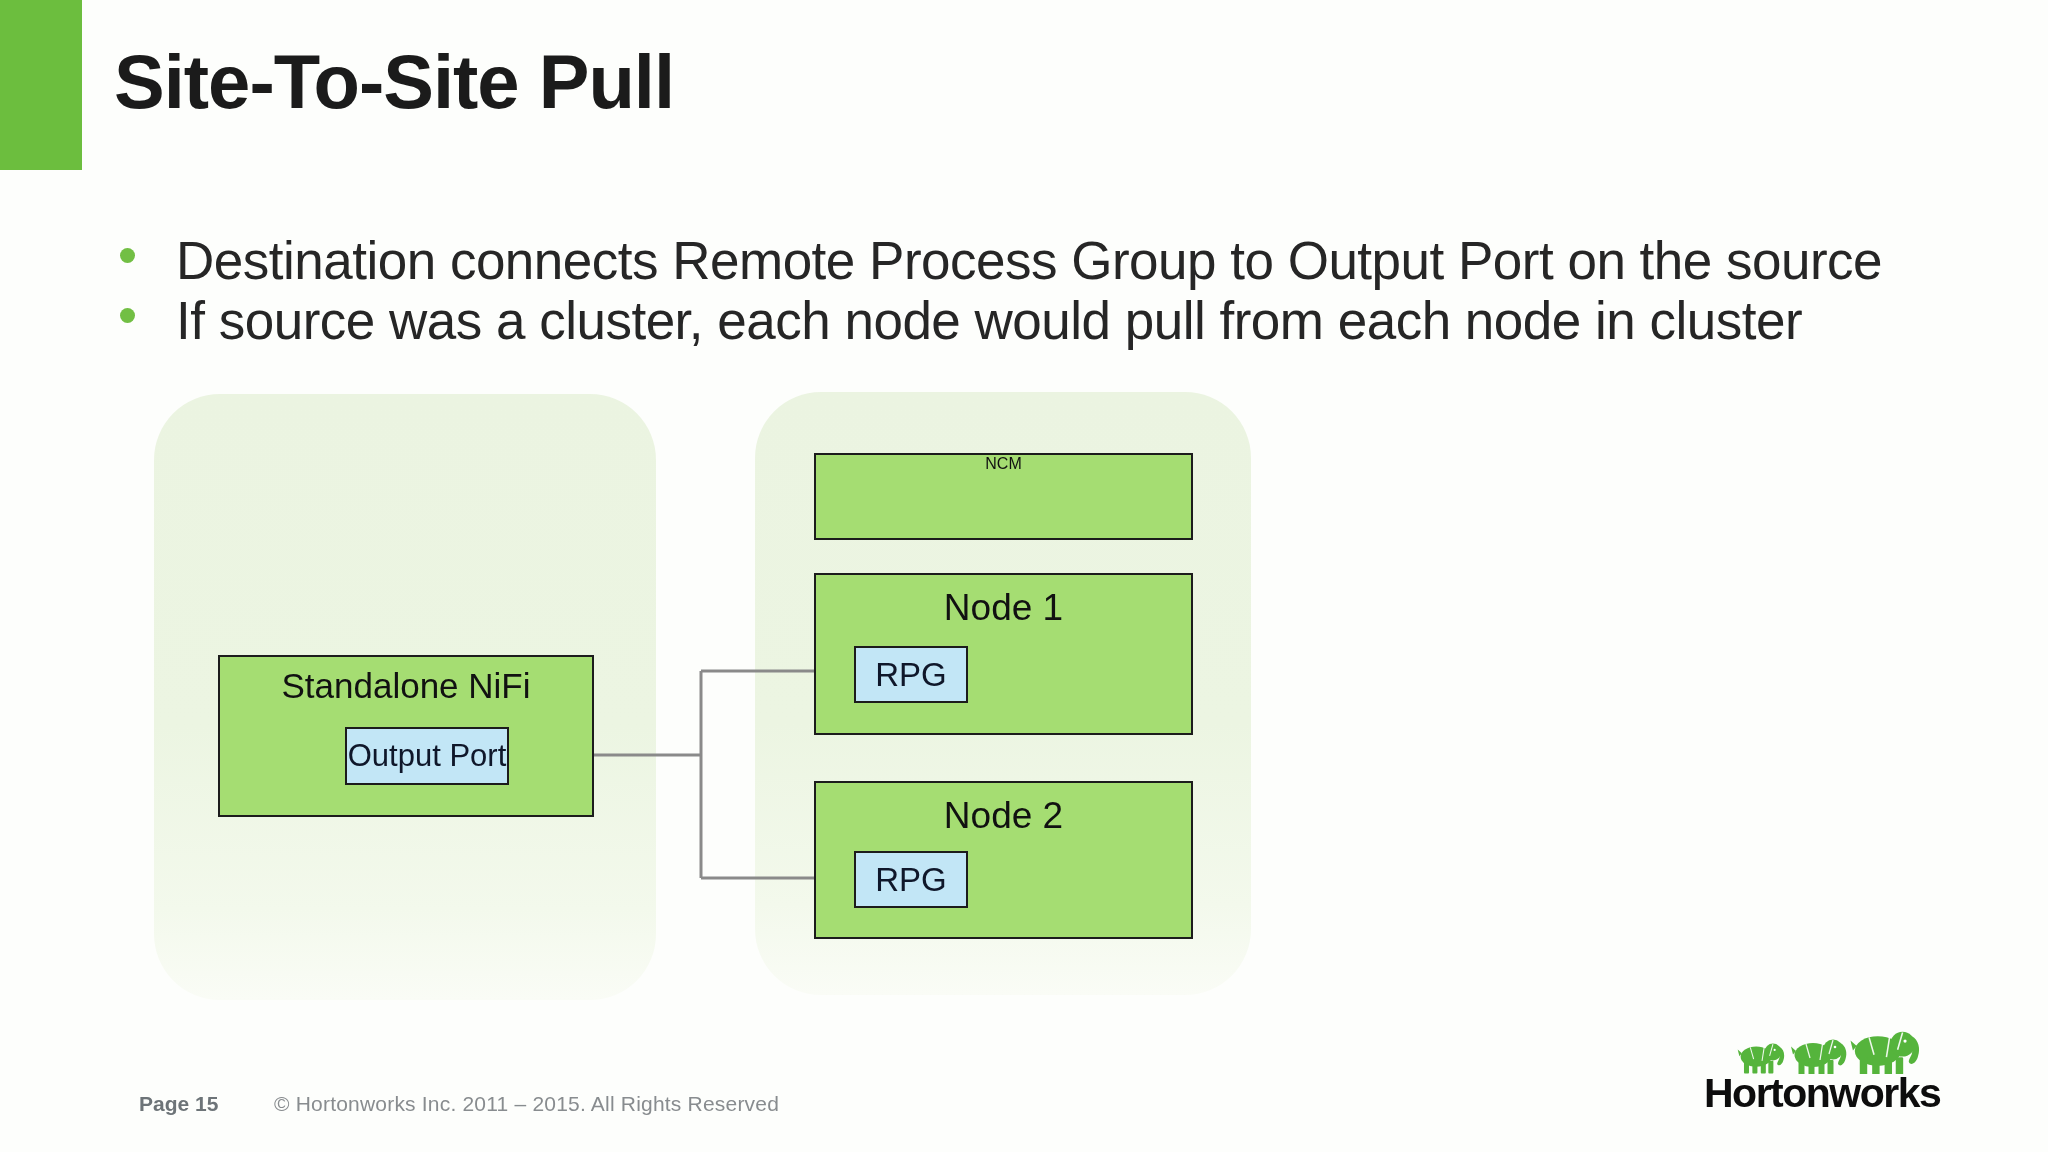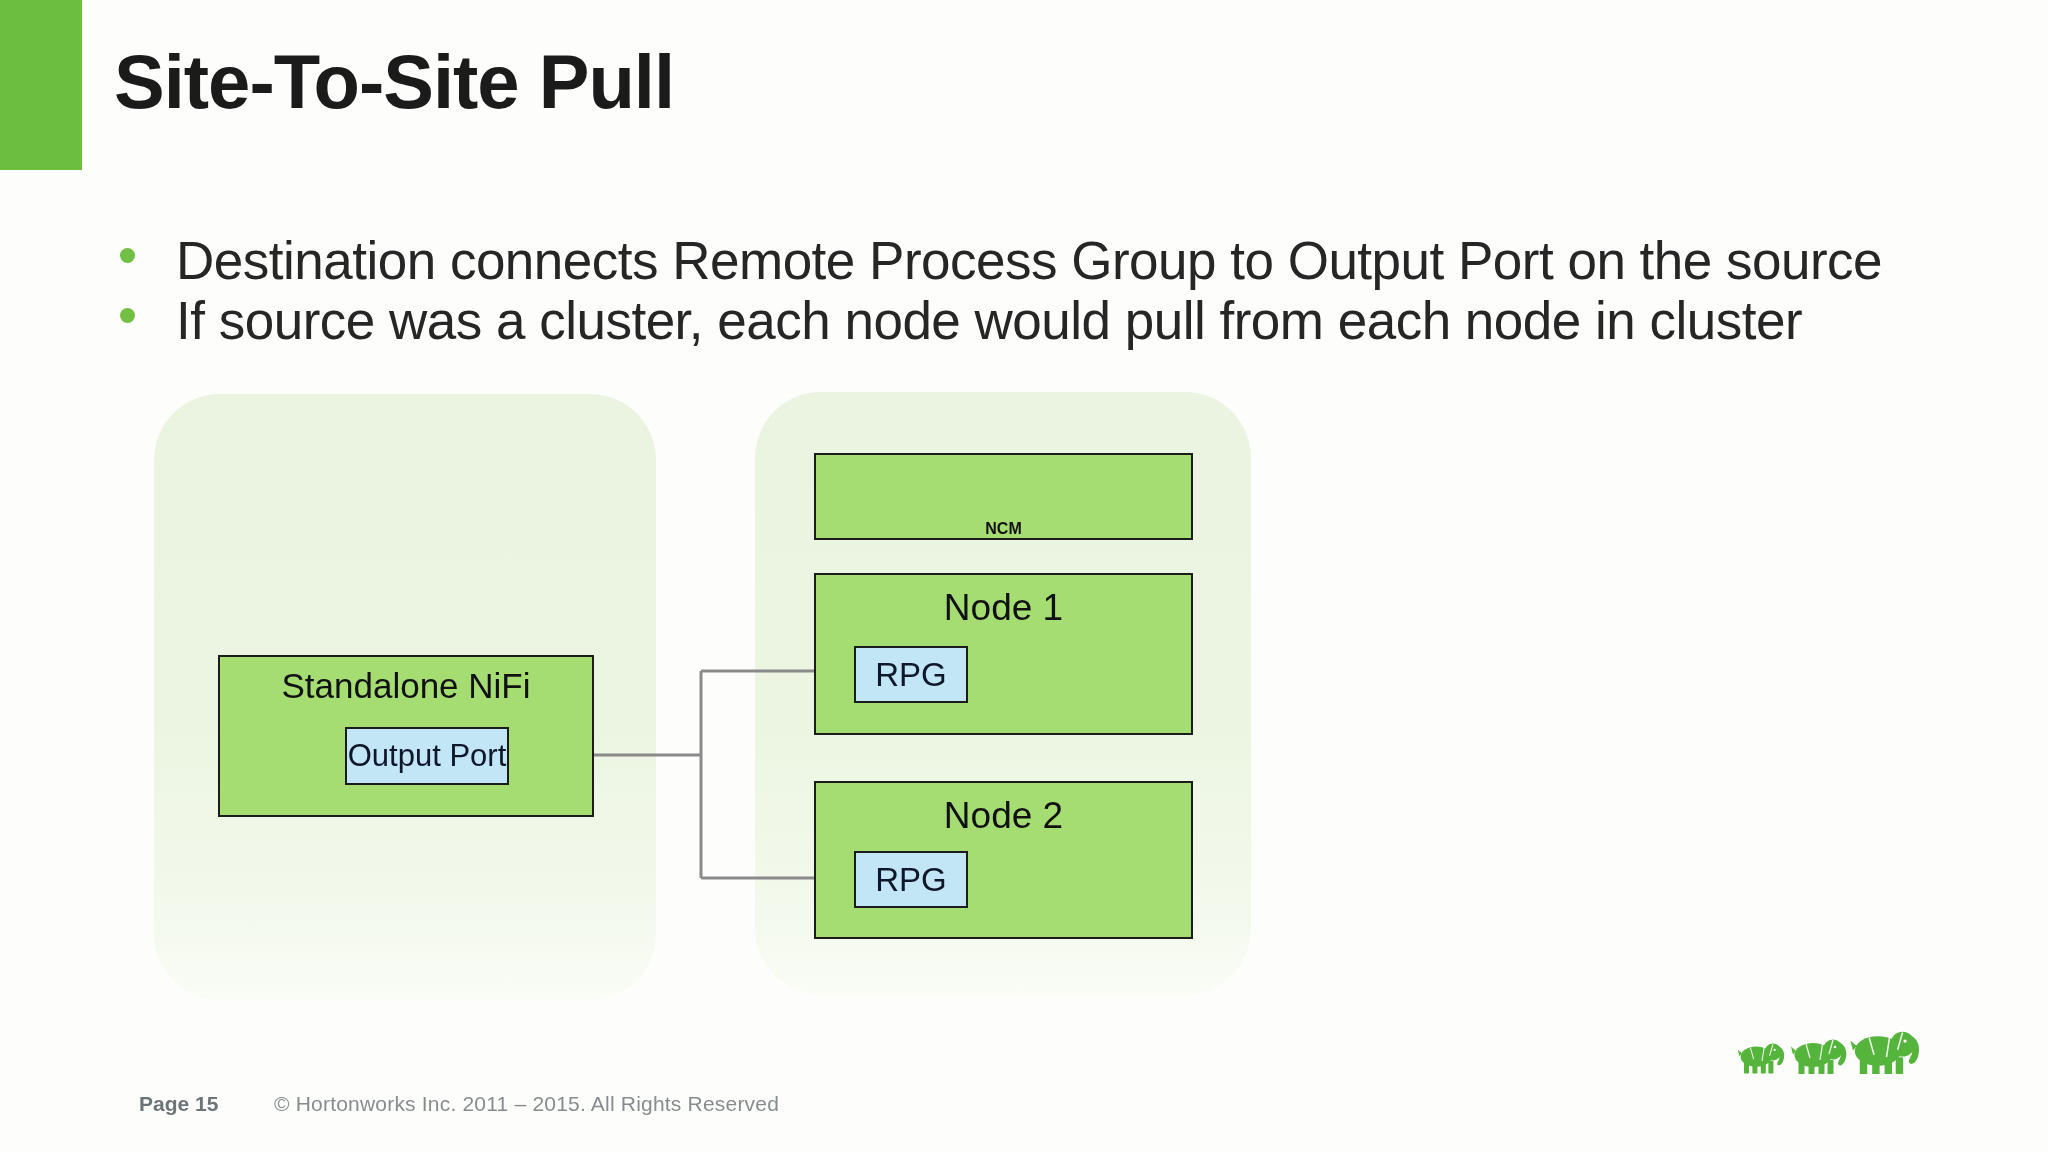--- a/index.html
+++ b/index.html
@@ -58,21 +58,21 @@
 
   .green-box{
     position:absolute;
     background:var(--box-green);
     border:2px solid var(--border-dark);
     color:#111;text-align:center;
   }
   .box-title{font-size:37px;letter-spacing:0;}
   .standalone-box{left:218px;top:655px;width:376px;height:162px;}
   .standalone-box .box-title{margin-top:9px;font-size:35px;}
-  .ncm-box{left:814px;top:453px;width:379px;height:87px;display:flex;align-items:flex-end;justify-content:center;font-weight:bold;}
+  .ncm-box{left:814px;top:453px;width:379px;height:87px;display:flex;align-items:flex-start;justify-content:center;}
   .node1-box{left:814px;top:573px;width:379px;height:162px;}
   .node2-box{left:814px;top:781px;width:379px;height:158px;}
   .node1-box .box-title,.node2-box .box-title{margin-top:12px;}
 
   .blue-box{
     position:absolute;
     background:var(--port-blue);
     border:2px solid var(--border-dark);
     display:flex;align-items:center;justify-content:center;
     font-size:31px;color:#0f172a;
@@ -178,15 +178,16 @@
             <line x1="34" y1="20" x2="42" y2="48"></line>
             <line x1="88" y1="12" x2="80" y2="40"></line>
           </g>
           <circle cx="92" cy="26" r="2.6" fill="#FFFFFF"></circle>
         </g>
       </defs>
       <use href="#elephant" transform="translate(36,27) scale(0.42)"></use>
       <use href="#elephant" transform="translate(89,22) scale(0.50)"></use>
       <use href="#elephant" transform="translate(148,13) scale(0.62)"></use>
     </svg>
+    <div class="logo-wordmark">Hortonworks</div>
   </div>
 
 </div>
 
 </body></html>

